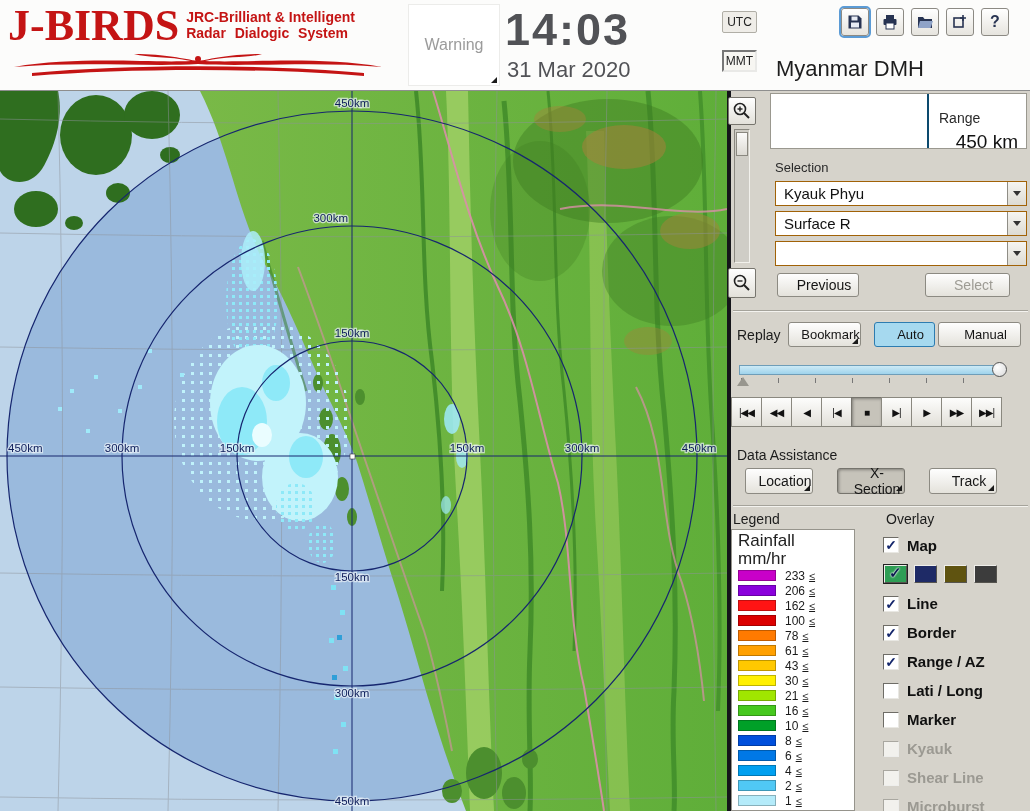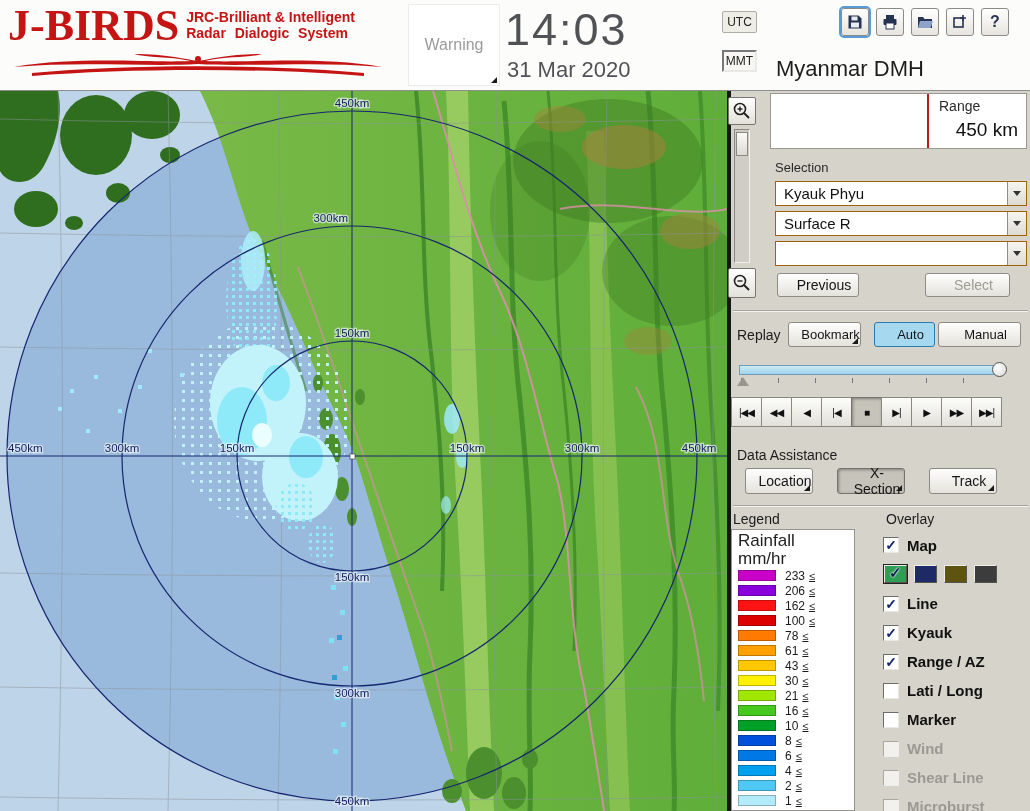--- a/index.html
+++ b/index.html
@@ -11,21 +11,21 @@
 .header{position:absolute;left:0;top:0;width:1030px;height:91px;background:#fcfcfb;border-bottom:1px solid #8e8e8e;}
 .logo{position:absolute;left:8px;top:2px;width:396px;height:86px;}
 .logo-row{display:flex;align-items:flex-start;}
 .logo-title{font-family:"Liberation Serif",serif;font-weight:bold;color:#c41414;font-size:44px;line-height:48px;}
 .logo-tags{margin-left:7px;margin-top:7px;display:flex;flex-direction:column;}
 .logo-tag{color:#c41414;font-weight:bold;font-size:14px;line-height:16px;white-space:nowrap;}
 .logo-tag2{word-spacing:5px;}
 .logo-eagle{display:block;margin-top:2px;}
 .warning-box{position:absolute;left:408px;top:4px;width:92px;height:82px;background:#ffffff;border:1px solid #ececea;display:flex;align-items:center;justify-content:center;color:#9b9b9b;font-size:16px;}
 .corner{position:absolute;right:2px;bottom:2px;width:0;height:0;border-left:6px solid transparent;border-bottom:6px solid #1a1a1a;}
-.time{position:absolute;left:505px;top:4px;font-size:45px;color:#515256;letter-spacing:2px;}
+.time{position:absolute;left:505px;top:4px;font-size:45px;color:#515256;letter-spacing:2px;font-weight:bold;}
 .date{position:absolute;left:507px;top:57px;font-size:22px;color:#515256;}
 .tz-btn{position:absolute;left:722px;width:35px;height:22px;font-size:12px;color:#222;display:flex;align-items:center;justify-content:center;padding:0;}
 .tz-utc{top:11px;background:#efede8;border:1px solid #b0aea6;border-radius:2px;}
 .tz-mmt{top:50px;background:#f7f6f2;border:2px solid;border-color:#777 #e9e9e7 #e9e9e7 #777;}
 .toolbar-btn{position:absolute;top:8px;width:28px;height:28px;background:linear-gradient(#ffffff,#e6e4de);border:1px solid #8c8a84;border-radius:3px;display:flex;align-items:center;justify-content:center;padding:0;}
 .toolbar-btn.focused{outline:2px solid #5b9bd5;}
 .help-glyph{font-size:16px;font-weight:bold;color:#273352;}
 .site-name{position:absolute;left:776px;top:56px;font-size:22px;color:#1d1d1d;}
 
 
@@ -34,21 +34,21 @@
 .zoom-btn{position:absolute;width:28px;height:28px;background:linear-gradient(#ffffff,#e3e1da);border:1px solid #77756e;border-radius:2px;display:flex;align-items:center;justify-content:center;padding:0;z-index:5;}
 .zoom-in{left:728px;top:97px;}
 .zoom-out{left:728px;top:268px;height:30px;}
 .zoom-slider{position:absolute;left:734px;top:129px;width:16px;height:134px;background:#cfcdc6;border:1px solid;border-color:#8a8880 #f2f1ec #f2f1ec #8a8880;z-index:5;}
 .zoom-thumb{position:absolute;left:1px;top:2px;width:12px;height:24px;background:linear-gradient(#fbfbfa,#dcdad3);border:1px solid #8a8880;}
 
 
 .panel{position:absolute;left:731px;top:91px;width:299px;height:720px;background:#d6d3cb;}
 .info-box{position:absolute;left:39px;top:2px;width:257px;height:56px;background:#fff;border:1px solid #9a988f;display:flex;}
 .info-left{width:156px;}
-.info-right{flex:1;border-left:2px solid #b91c1c;padding:4px 8px 0 10px;}
+.info-right{flex:1;border-left:2px solid #0c4a6e;padding:16px 8px 0 10px;}
 .range-label{font-size:14px;color:#2a2a2a;}
 .range-value{font-size:19px;color:#111;text-align:right;margin-top:5px;}
 .section-label{position:absolute;font-size:13px;color:#2a2a2a;}
 .combo{position:absolute;left:44px;width:252px;height:25px;background:#fff;border:1px solid #a16207;display:flex;align-items:center;}
 .combo-text{flex:1;padding-left:8px;font-size:15px;color:#111;white-space:nowrap;overflow:hidden;}
 .combo-arrow{width:19px;height:100%;background:linear-gradient(#f6f5f1,#dddbd3);border-left:1px solid #8f8d86;display:flex;align-items:center;justify-content:center;}
 .combo-arrow::after{content:"";width:0;height:0;border-left:4px solid transparent;border-right:4px solid transparent;border-top:5px solid #333;}
 .push{background:linear-gradient(#fefefe,#e4e2db);border:1px solid #8c8a82;border-radius:3px;font-size:14px;color:#151515;display:flex;align-items:center;justify-content:center;position:absolute;}
 .push.disabled{color:#9d9b94;}
 .pressed{background:#c6c3ba !important;box-shadow:inset 1px 1px 3px rgba(0,0,0,.35);border-color:#76746d !important;}
@@ -528,41 +528,41 @@
         </div>
       <div class="ov-list">
 
           <div class="ov-row checked">
             <span class="checkbox"></span>
             <span class="ov-label">Line</span>
           </div>
 
           <div class="ov-row checked">
             <span class="checkbox"></span>
+            <span class="ov-label">Border</span>
+          </div>
+
+          <div class="ov-row checked">
+            <span class="checkbox"></span>
+            <span class="ov-label">Range / AZ</span>
+          </div>
+
+          <div class="ov-row unchecked">
+            <span class="checkbox"></span>
+            <span class="ov-label">Lati / Long</span>
+          </div>
+
+          <div class="ov-row unchecked">
+            <span class="checkbox"></span>
+            <span class="ov-label">Marker</span>
+          </div>
+
+          <div class="ov-row disabled">
+            <span class="checkbox"></span>
             <span class="ov-label">Kyauk</span>
-          </div>
-
-          <div class="ov-row checked">
-            <span class="checkbox"></span>
-            <span class="ov-label">Range / AZ</span>
-          </div>
-
-          <div class="ov-row unchecked">
-            <span class="checkbox"></span>
-            <span class="ov-label">Lati / Long</span>
-          </div>
-
-          <div class="ov-row unchecked">
-            <span class="checkbox"></span>
-            <span class="ov-label">Marker</span>
-          </div>
-
-          <div class="ov-row disabled">
-            <span class="checkbox"></span>
-            <span class="ov-label">Wind</span>
           </div>
 
           <div class="ov-row disabled">
             <span class="checkbox"></span>
             <span class="ov-label">Shear Line</span>
           </div>
 
           <div class="ov-row disabled">
             <span class="checkbox"></span>
             <span class="ov-label">Microburst</span>

